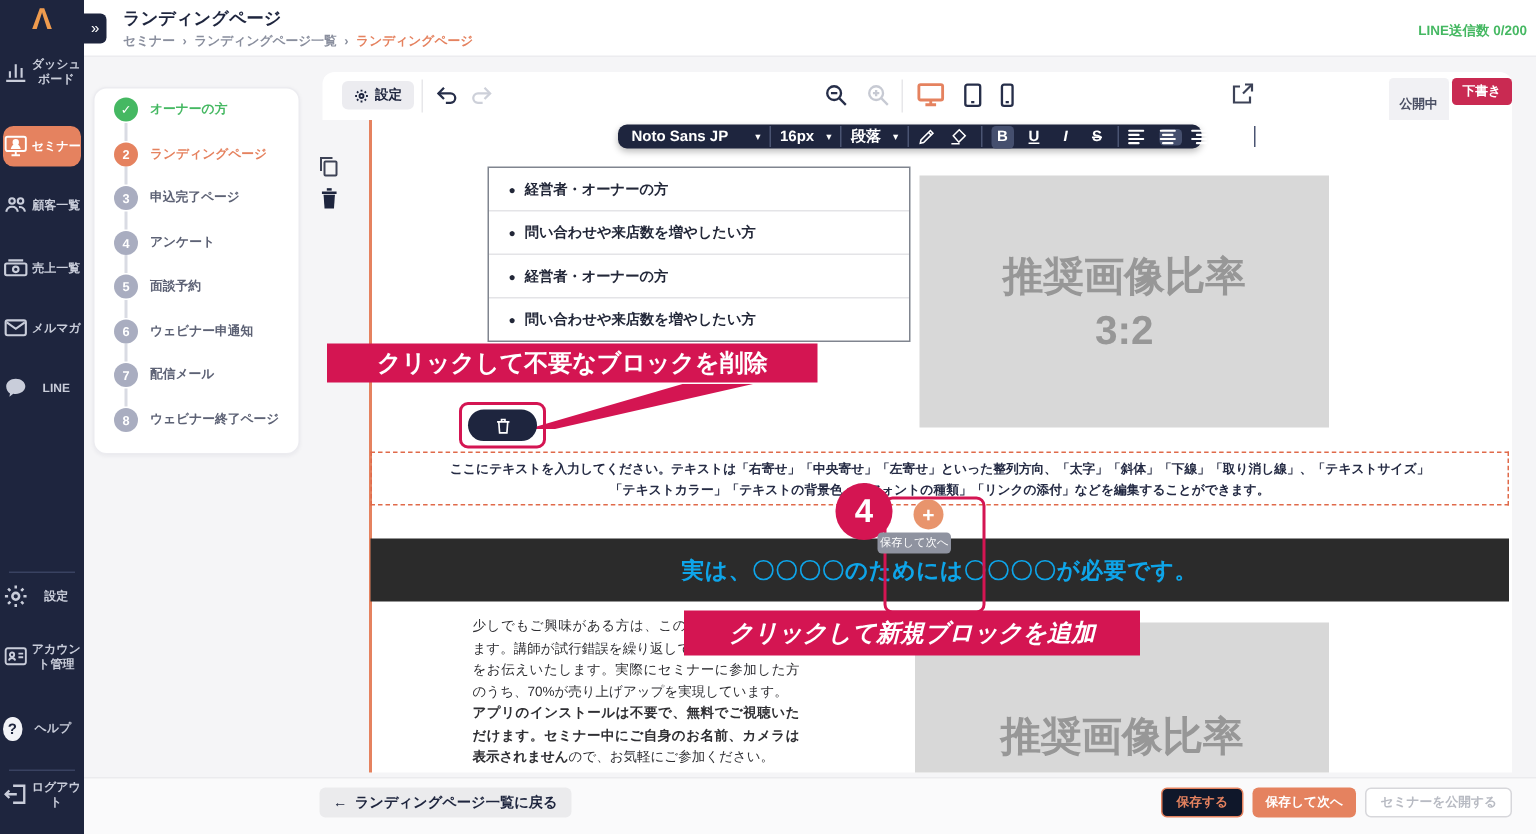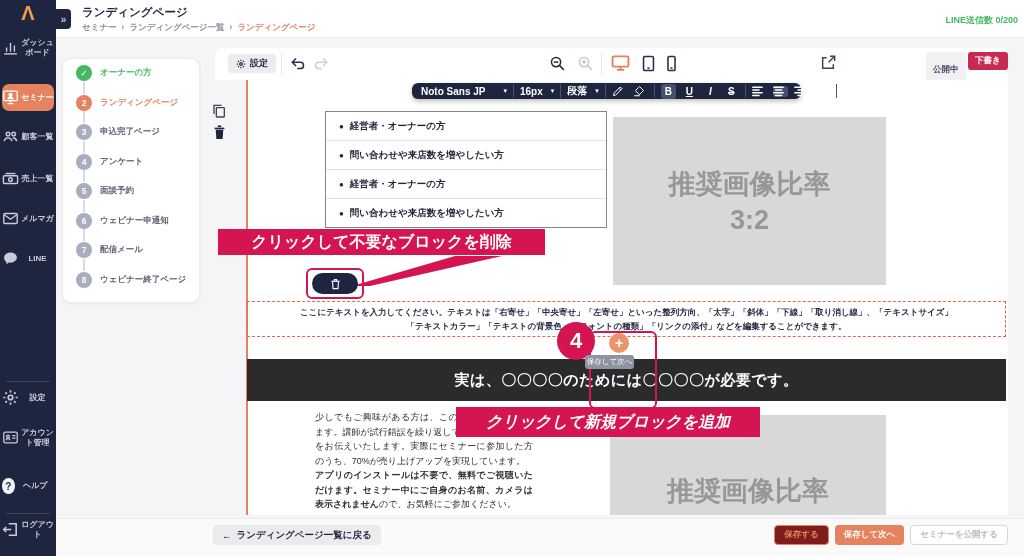--- a/index.html
+++ b/index.html
@@ -69,21 +69,21 @@
   .list-box{left:325px;top:111px;width:282px;height:117px;background:#fff;border:1px solid #80858f;
     display:flex;flex-direction:column;z-index:2;}
   .list-row{flex:1;display:flex;align-items:center;gap:6px;padding:0 13px;font-size:9.5px;font-weight:bold;color:#222738;cursor:pointer;}
   .list-row + .list-row{border-top:1px solid #e4e4e7;}
   .bullet{font-size:8px;}
   .ph1{left:613px;top:117px;width:273px;height:168px;background:var(--ph);display:flex;flex-direction:column;
     align-items:center;justify-content:center;gap:3px;color:var(--phtext);font-weight:bold;font-size:27px;z-index:1;}
   .dashed-block{left:247px;top:301px;width:759px;height:36px;border:1.5px dashed #e06a4a;display:flex;
     align-items:center;justify-content:center;text-align:center;font-size:8.5px;font-weight:bold;color:#252b44;
     padding:0 52px;line-height:1.65;z-index:1;}
-  .banner{left:247px;top:359px;width:759px;height:42px;background:var(--banner);color:#ffffff;font-size:15px;
+  .banner{left:247px;top:359px;width:759px;height:42px;background:var(--banner);color:#0ea5e9;font-size:15px;
     font-weight:bold;display:flex;align-items:center;justify-content:center;z-index:1;letter-spacing:.5px;}
   .para{left:315px;width:218px;font-size:9px;line-height:14.5px;color:#2f2f33;text-align:justify;z-index:1;}
   .para1{top:410px;} .para2{top:468px;}
   .para-b{font-weight:bold;}
   .ph2{left:610px;top:415px;width:276px;height:100px;background:var(--ph);display:flex;justify-content:center;
     color:var(--phtext);font-weight:bold;font-size:27px;padding-top:58px;z-index:1;}
   .gutter-icon{color:#3e4356;cursor:pointer;}
 
   
   .callout{background:var(--crimson);color:#fff;font-weight:bold;font-size:16px;display:flex;align-items:center;
@@ -101,21 +101,21 @@
     font-size:14px;font-weight:bold;display:flex;align-items:center;justify-content:center;z-index:7;cursor:pointer;}
   .add-tooltip{left:585px;top:355px;width:49px;height:14px;background:#8f93a0;border-radius:3px;color:#fff;
     font-size:7.5px;display:flex;align-items:center;justify-content:center;z-index:8;}
 
   
   .bottombar{left:56px;top:518px;width:968px;height:38px;background:#fafafb;border-top:1px solid #ebebee;z-index:9;}
   .back-btn{left:213px;top:525px;height:20px;padding:0 9px;background:#ebebed;border-radius:4px;z-index:10;
     display:inline-flex;align-items:center;gap:5px;font-size:9.5px;font-weight:bold;color:var(--navy);cursor:pointer;}
   .bb-right{right:16px;top:525px;display:flex;gap:6px;z-index:10;}
   .bb-btn{height:20px;padding:0 9px;border-radius:4px;font-size:8.5px;font-weight:bold;display:flex;align-items:center;cursor:pointer;white-space:nowrap;}
-  .btn-outline{border:1px solid var(--accent);color:var(--accent);background:#7f1d1d;text-align:center;}
+  .btn-outline{border:1px solid var(--accent);color:var(--accent);background:#0f172a;text-align:center;}
   .btn-fill{background:var(--accent);color:#fff;}
   .btn-disabled{border:1px solid #d7d7db;color:#b8bbc3;background:#fff;}
 </style>
 </head>
 <body>
 
 <div class="a sidebar">
   <div class="a logo">Λ</div>
 
   <div class="a nav-item" style="top:38px">

